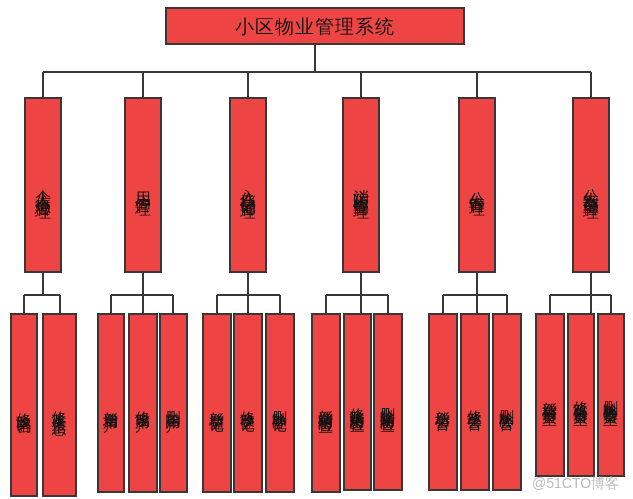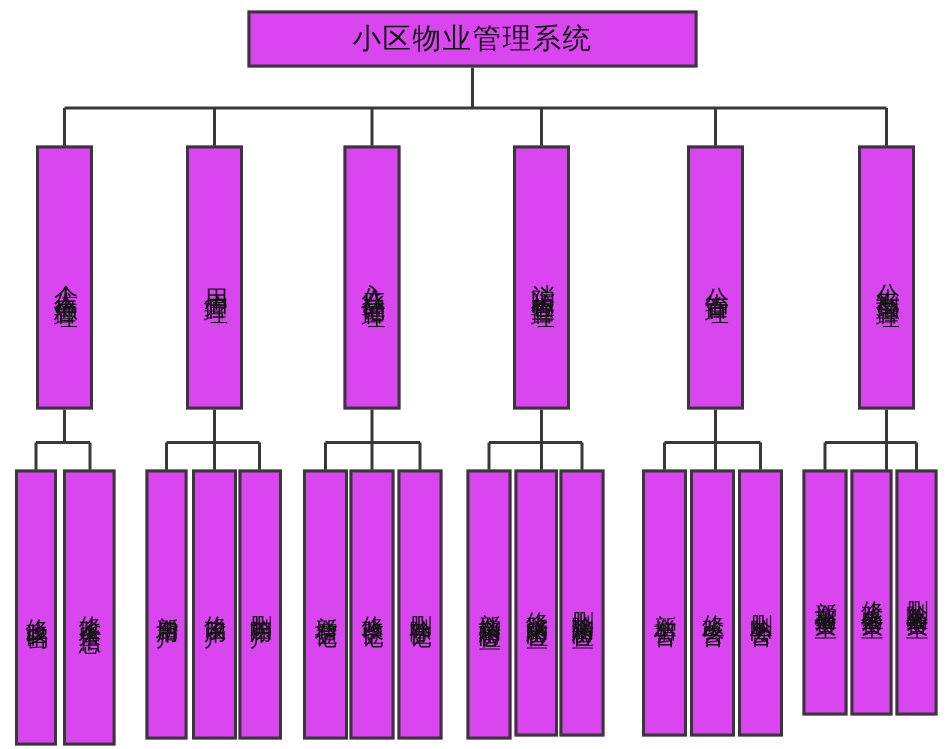--- a/index.html
+++ b/index.html
@@ -16,21 +16,21 @@
     overflow: hidden;
   }
   .connectors {
     position: absolute;
     left: 0;
     top: 0;
   }
   .node {
     position: absolute;
     box-sizing: border-box;
-    background: #d946ef;
+    background: #ef4444;
     border: 2px solid #383838;
     display: flex;
     align-items: center;
     justify-content: center;
     color: #141414;
     text-align: center;
     line-height: 1;
   }
   .hnode {
     font-size: 19px;
@@ -131,14 +131,15 @@
   <div class="node vnode leaf" style="left:373px;top:313px;width:30px;height:178px">删除消防检查</div>
 
   <div class="node vnode leaf" style="left:428px;top:313px;width:30px;height:178px">新增公告</div>
   <div class="node vnode leaf" style="left:460px;top:313px;width:30px;height:178px">修改公告</div>
   <div class="node vnode leaf" style="left:492px;top:313px;width:30px;height:178px">删除公告</div>
 
   <div class="node vnode leaf" style="left:535px;top:313px;width:30px;height:164px">新增公告类型</div>
   <div class="node vnode leaf" style="left:567px;top:313px;width:28px;height:164px">修改公告类型</div>
   <div class="node vnode leaf" style="left:597px;top:313px;width:28px;height:164px">删除公告类型</div>
 
+  <div class="watermark">@51CTO博客</div>
 
 </div>
 
 </body></html>

